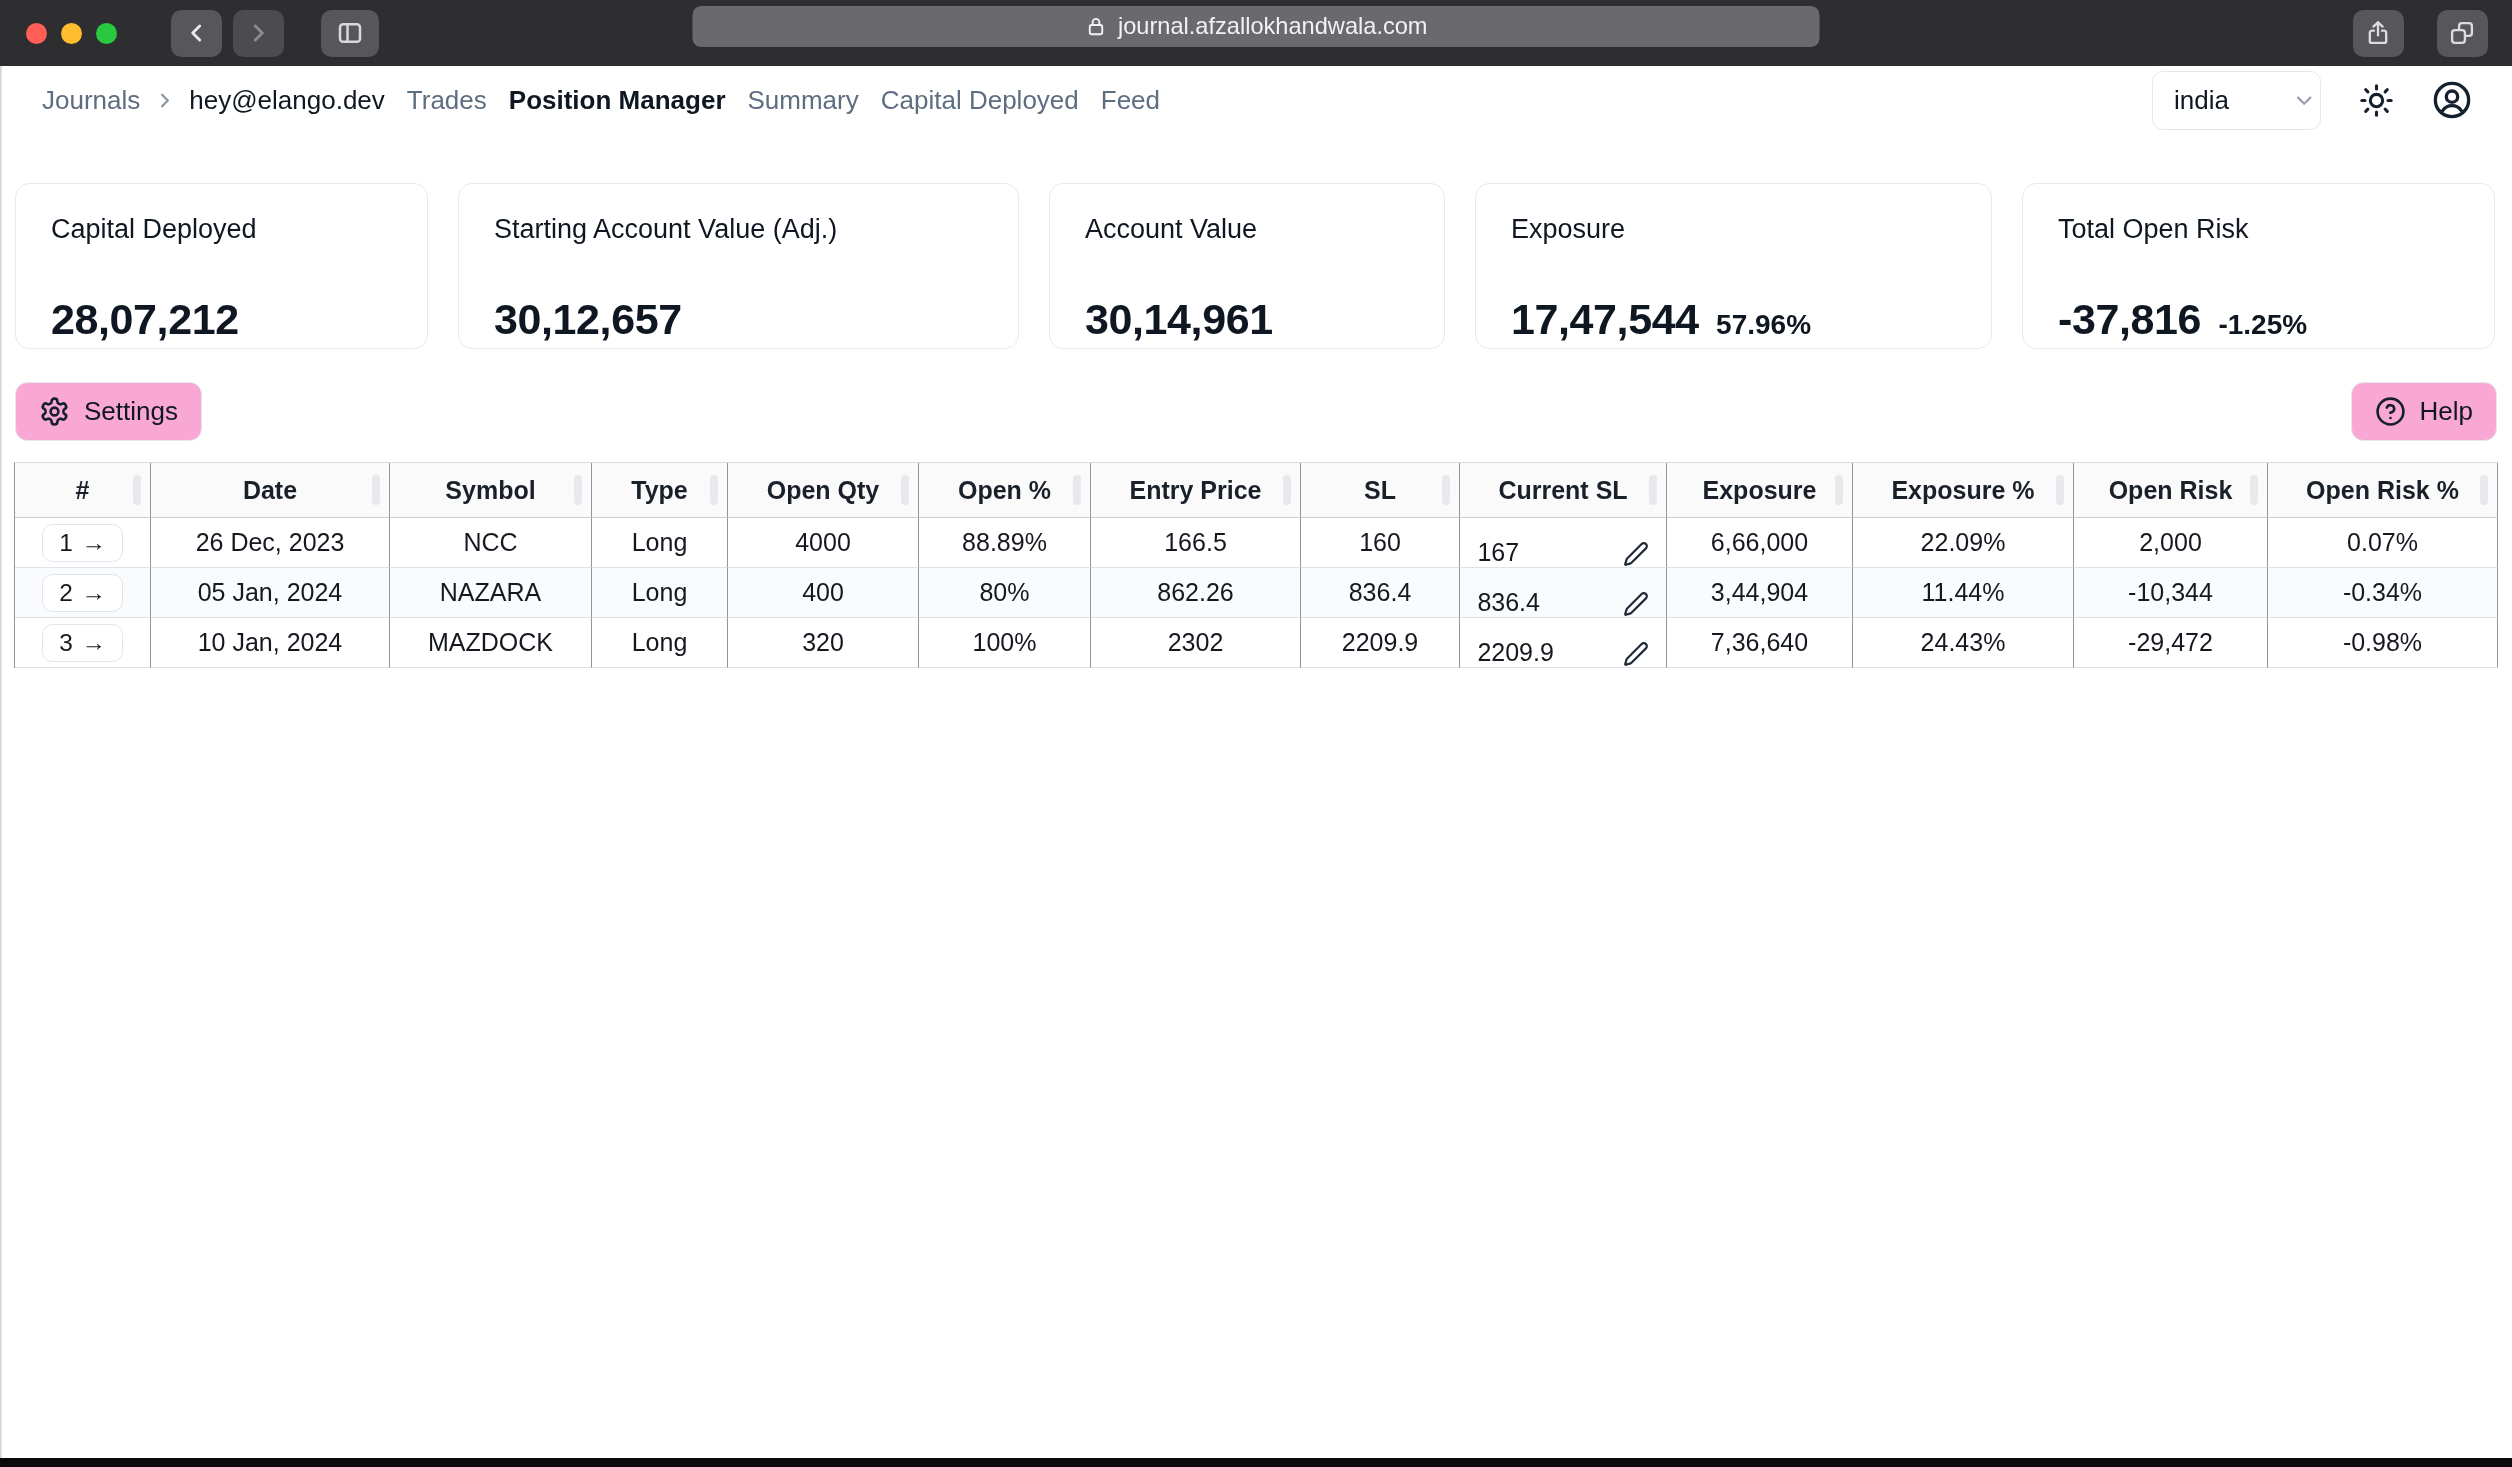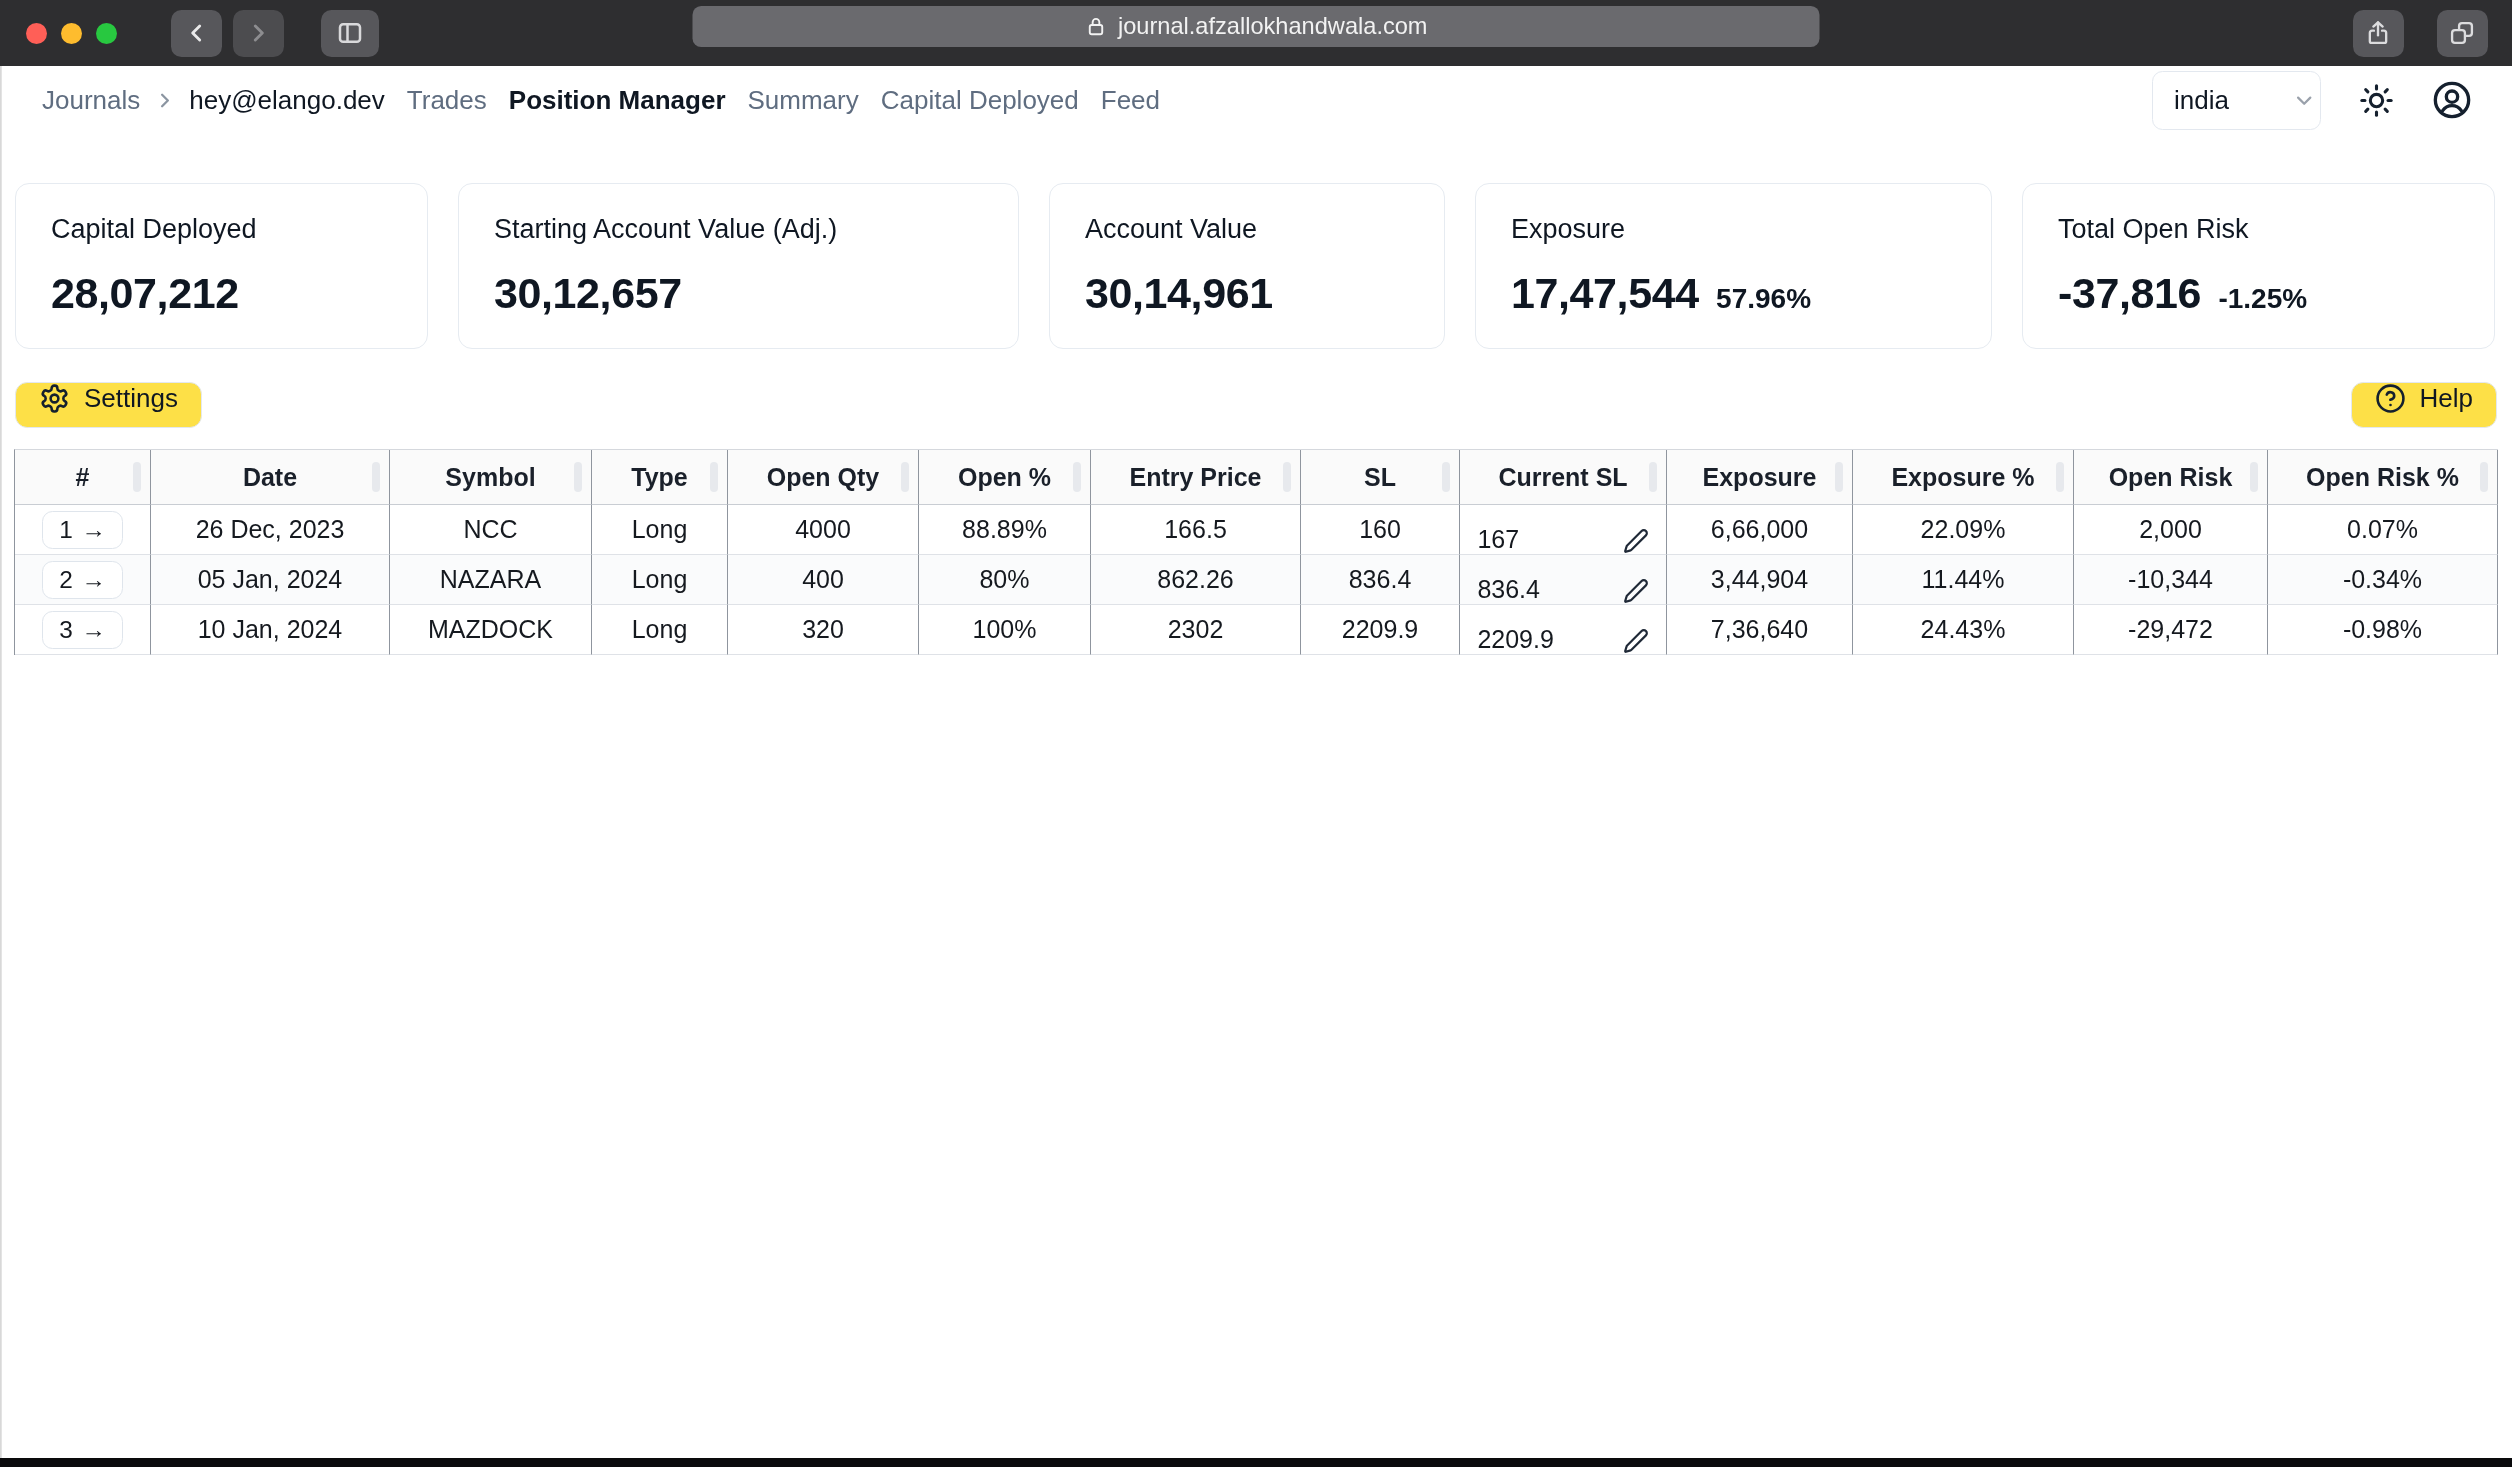--- a/index.html
+++ b/index.html
@@ -44,27 +44,27 @@
   .icon-btn { background:none; border:none; padding:0; display:flex; cursor:pointer; }
 
   
   .stats { display:flex; gap:30px; margin:49px 15px 0; }
   .card { border:1.7px solid #e6ebf1; border-radius:14px; padding:30px 35px; height:166px; flex:0 0 auto; background:#fff; }
   .card:nth-child(1){ width:413px; } .card:nth-child(2){ width:561px; }
   .card:nth-child(3){ width:396px; } .card:nth-child(4){ width:517px; }
   .card:nth-child(5){ width:473px; }
   .card-label { font-size:27px; color:#0f1722; }
   .card-values { margin-top:24.4px; display:flex; align-items:baseline; gap:17.4px; }
-  .card-value { font-size:43px; font-weight:700; letter-spacing:-0.4px; color:#0f1722; }
+  .card-value { font-size:43px; font-weight:700; letter-spacing:-0.4px; color:#0f1722;margin-top:26px; }
   .card-sub { font-size:28px; font-weight:700; color:#0f1722; }
 
   
   .actions { display:flex; justify-content:space-between; margin:33px 15px 0; }
-  .action-btn { display:flex; align-items:flex-start; gap:14px; height:46px; padding:0 23px;
-    border:1.7px solid #e3e8ef; border-radius:12.2px; background:#fde047;
+  .action-btn { display:flex; align-items:center; gap:14px; height:59px; padding:0 23px;
+    border:1.7px solid #e3e8ef; border-radius:12.2px; background:#f9a8d4;
     font-size:26px; font-weight:500; color:#0f1722; font-family:inherit; cursor:pointer; }
 
   
   .table { margin:21px 14px 0; border-left:1.7px solid #8f959e; border-top:1.7px solid #d5d8dd; }
   .grid-row { display:grid;
     grid-template-columns:136px 239px 202px 136px 191px 172px 210px 159px 207px 186px 221px 194px auto; }
   .th { height:55px; background:#fafafa; display:flex; align-items:center; justify-content:center;
     font-weight:700; font-size:25px; color:#1a202a;
     border-right:1.7px solid #8f959e; border-bottom:1.7px solid #c9cdd3; position:relative; }
   .resize-handle { position:absolute; right:8.7px; top:50%; transform:translateY(-50%);

